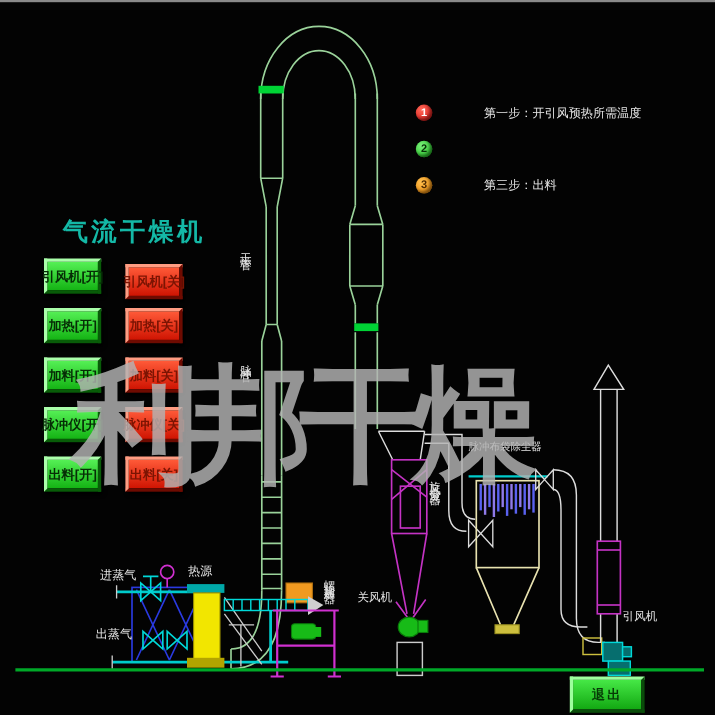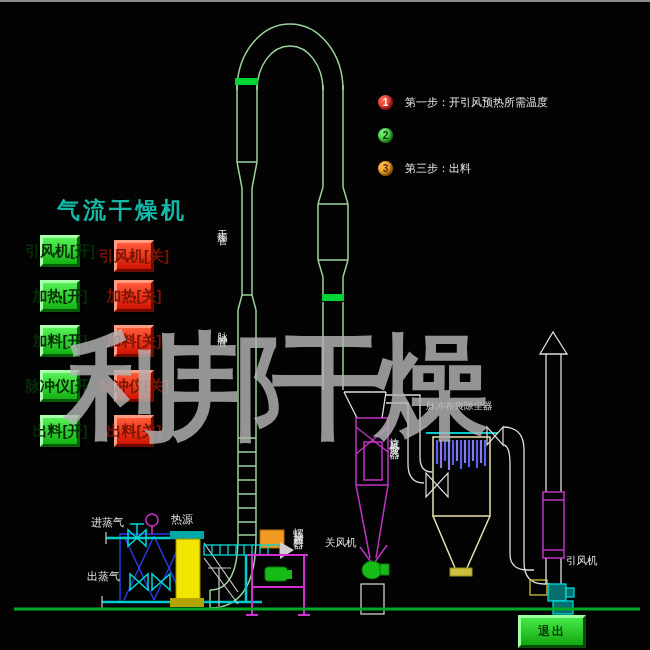--- a/index.html
+++ b/index.html
@@ -8,43 +8,43 @@
     overflow:hidden;font-family:"Liberation Sans","DejaVu Sans",sans-serif;
     border-top:2px solid #8a8a8a;box-sizing:border-box;
   }
   svg{position:absolute;left:0;top:0;}
   .abs{position:absolute;}
   .title{
     left:57px;top:193px;color:#14b8a6;font-size:23px;font-weight:bold;
     letter-spacing:3px;z-index:5;
   }
   .btn{
-    width:40px;height:32px;z-index:6;display:flex;align-items:center;justify-content:center;
-    font-size:15px;font-weight:bold;cursor:pointer;box-sizing:border-box;
+    width:52px;height:32px;z-index:6;display:flex;align-items:center;justify-content:center;
+    font-size:12px;font-weight:bold;cursor:pointer;box-sizing:border-box;
     box-shadow:2px 3px 3px rgba(0,0,0,.9);white-space:nowrap;
   }
   .btn.green{
     background:linear-gradient(#55f055,#14b314);color:#062d06;
     border:3px solid;border-color:#aaffaa #085c08 #085c08 #aaffaa;
   }
   .btn.red{
     background:linear-gradient(#ff5a38,#cf1402);color:#7c1403;
     border:3px solid;border-color:#ff9c82 #6e0b01 #6e0b01 #ff9c82;
   }
   .steps{left:378px;top:93px;z-index:5;}
   .step-row{display:flex;align-items:center;margin-bottom:18px;}
   .step-dot{
     width:15px;height:15px;border-radius:50%;margin-right:12px;flex:0 0 15px;
     display:flex;align-items:center;justify-content:center;
     font-size:10px;font-weight:bold;box-shadow:inset -2px -2px 3px rgba(0,0,0,.5);
   }
   .step-dot.s1{background:radial-gradient(circle at 35% 30%,#ff6a5a,#d80c0c);color:#fff;}
   .step-dot.s2{background:radial-gradient(circle at 35% 30%,#7cf07c,#14bb14);color:#083008;}
   .step-dot.s3{background:radial-gradient(circle at 35% 30%,#ffc050,#ec8400);color:#4d2a00;}
-  .step-text{color:#e8e8e8;font-size:11px;white-space:nowrap;}
+  .step-text{color:#e8e8e8;font-size:11px;white-space:nowrap;margin-left:35px;}
   .lbl{color:#e4e4e4;font-size:10.5px;z-index:5;white-space:nowrap;}
   .lbl.bold{font-weight:normal;font-size:11px;}
   .lbl.vert{writing-mode:vertical-rl;text-orientation:upright;letter-spacing:3px;}
   .watermark{
     left:66px;top:326px;z-index:20;pointer-events:none;
     font-family:"DejaVu Serif","Liberation Serif",serif;font-weight:bold;
     font-size:115px;letter-spacing:-12px;color:#b4b4b4;opacity:0.82;
     white-space:nowrap;line-height:1;
   }
   .exit{

